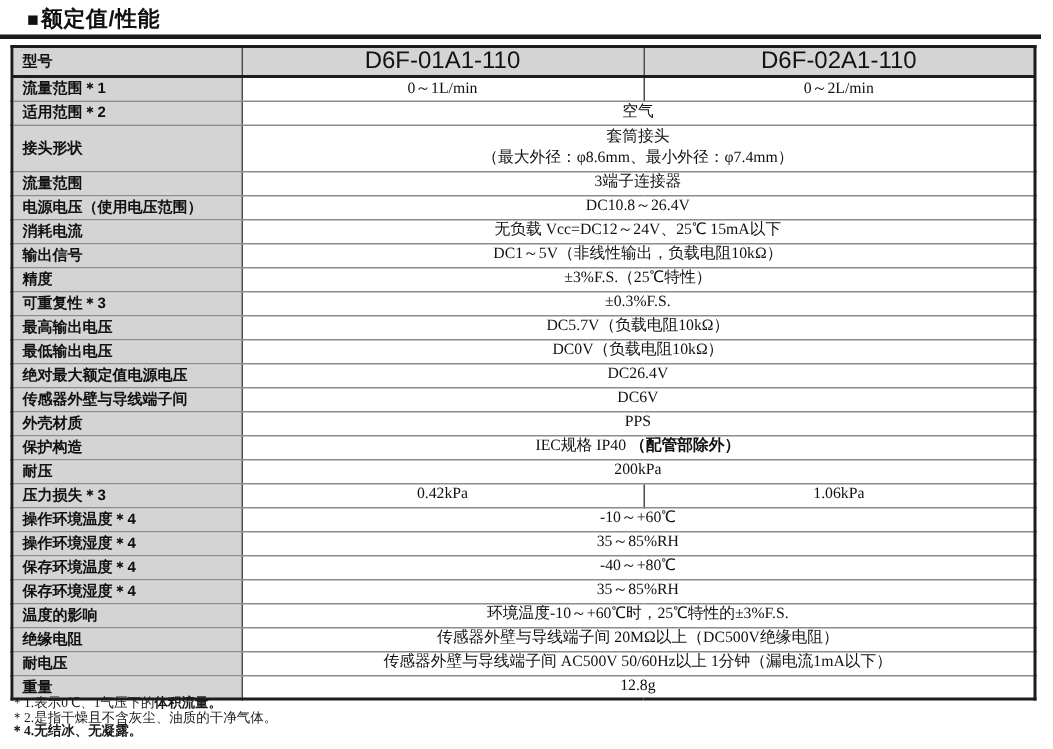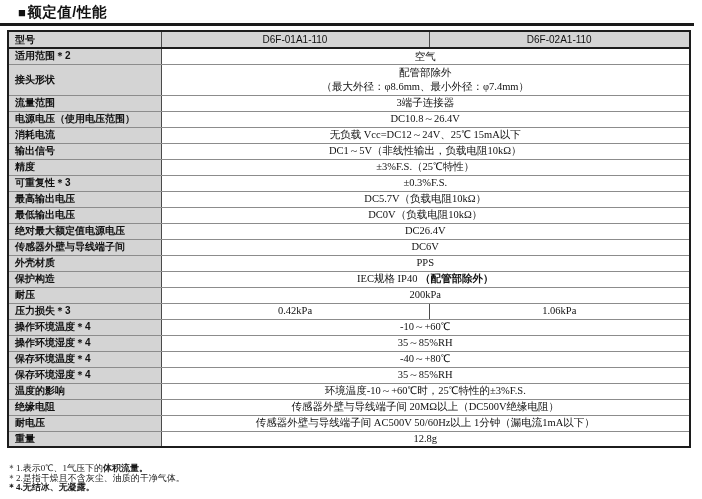--- a/index.html
+++ b/index.html
@@ -63,21 +63,21 @@
     background: #d4d4d4;
     font-family: "Liberation Sans", sans-serif;
     font-size: 10px;
     font-weight: 600;
     text-align: left;
     padding-left: 6px !important;
   }
   .mdl {
     background: #d4d4d4;
     font-family: "Liberation Sans", sans-serif;
-    font-size: 10px;
+    font-size: 16px;
     font-weight: normal;
     text-align: center;
   }
   .val {
     font-family: "Liberation Serif", serif;
     font-size: 10.5px;
     text-align: center;
     line-height: 1.25;
   }
   .val b, .footnotes b { font-weight: bold; }
@@ -108,27 +108,32 @@
   </colgroup>
   <thead>
     <tr>
       <th class="lbl">型号</th>
       <th class="mdl">D6F-01A1-110</th>
       <th class="mdl">D6F-02A1-110</th>
     </tr>
   </thead>
   <tbody>
       <tr>
+        <th class="lbl">流量范围＊1</th>
+        <td class="val">0～1L/min</td>
+        <td class="val">0～2L/min</td>
+      </tr>
+      <tr>
         <th class="lbl">适用范围＊2</th>
         <td class="val" colspan="2">空气</td>
       </tr>
       <tr class="tall">
         <th class="lbl">接头形状</th>
         <td class="val" colspan="2">
-          <div>配管部除外</div>
+          <div>套筒接头</div>
           <div>（最大外径：φ8.6mm、最小外径：φ7.4mm）</div>
         </td>
       </tr>
       <tr>
         <th class="lbl">流量范围</th>
         <td class="val" colspan="2">3端子连接器</td>
       </tr>
       <tr>
         <th class="lbl">电源电压（使用电压范围）</th>
         <td class="val" colspan="2">DC10.8～26.4V</td>

